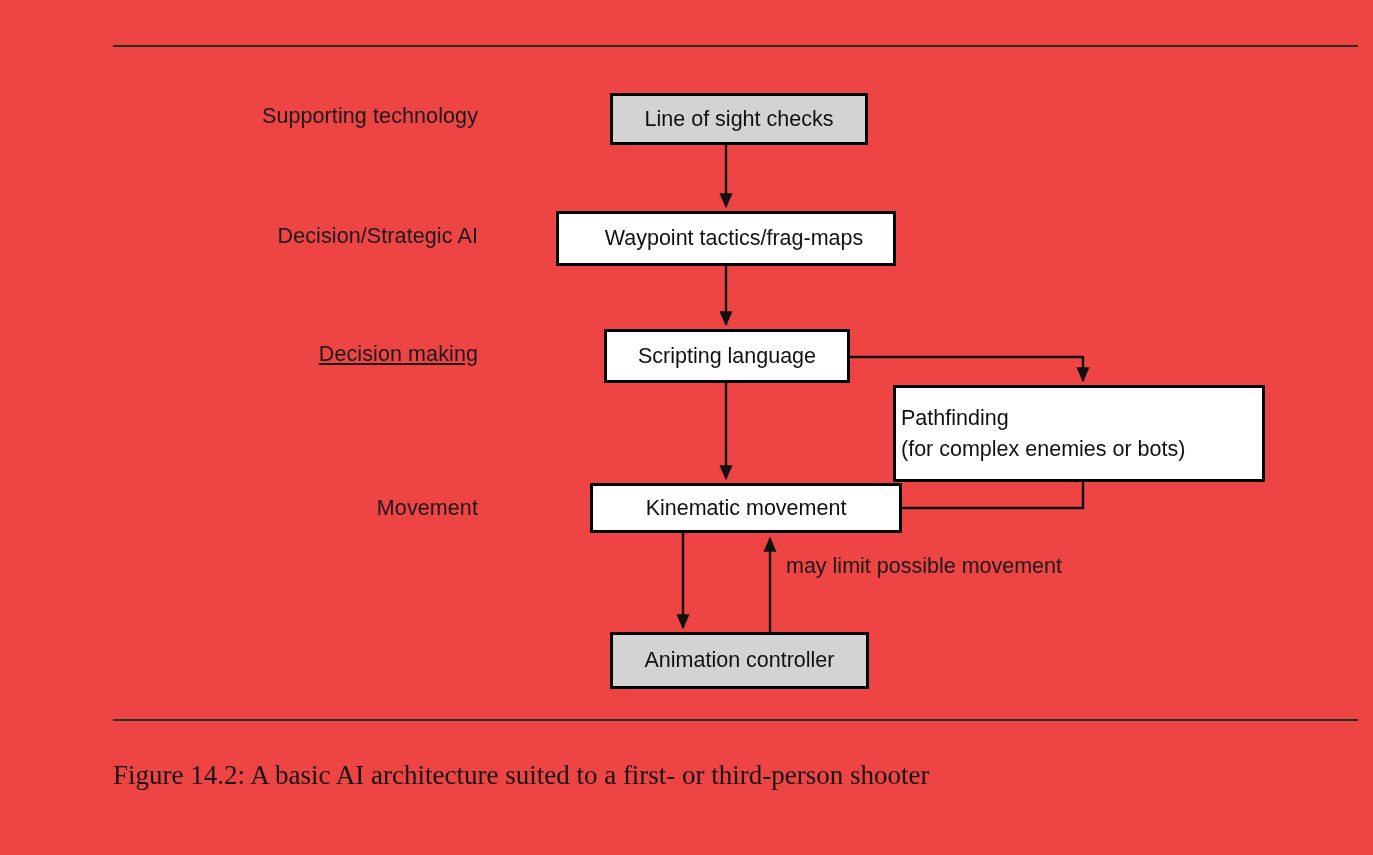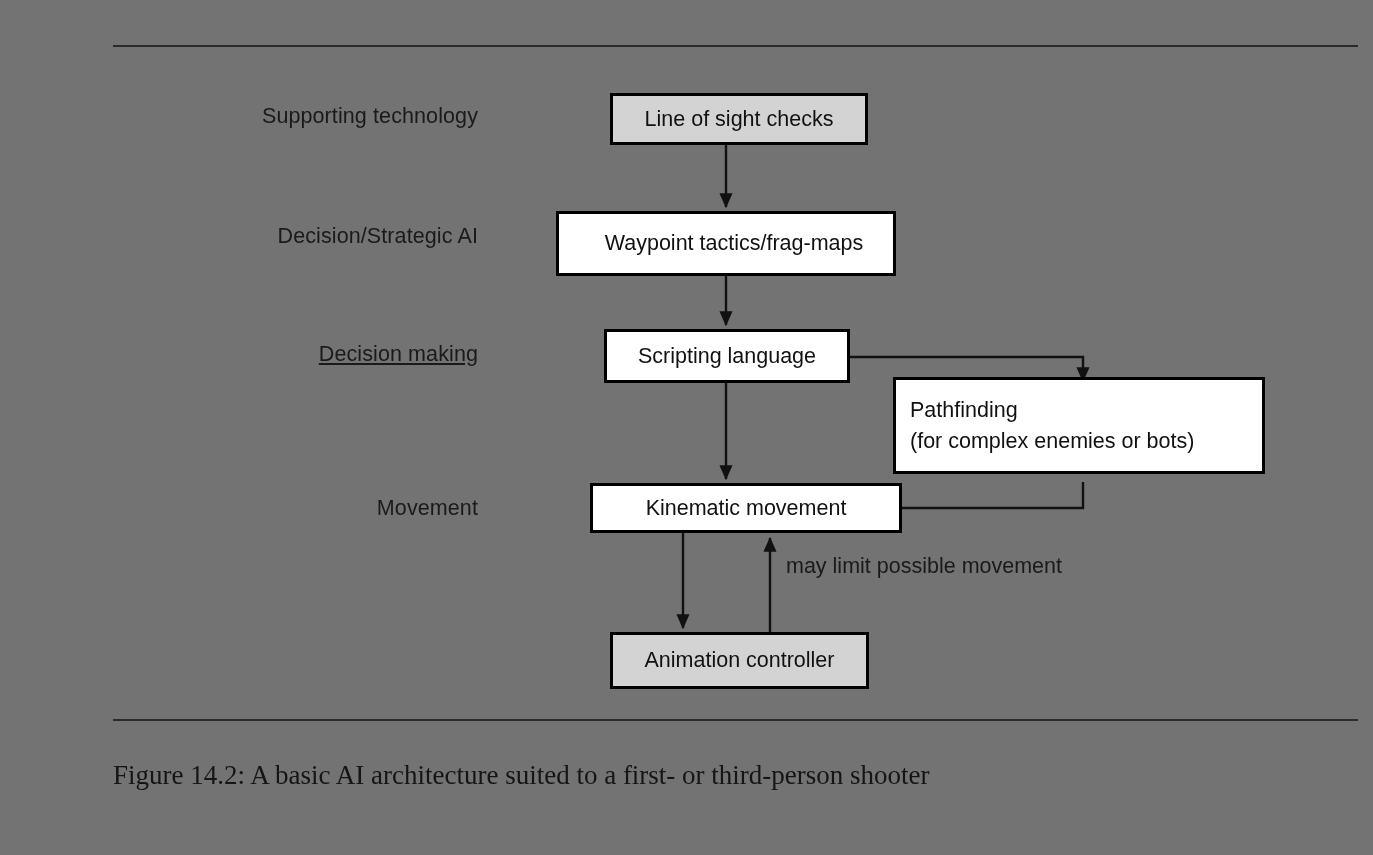--- a/index.html
+++ b/index.html
@@ -5,21 +5,21 @@
 <style>
   html, body {
     margin: 0;
     padding: 0;
     background: #ffffff;
   }
   #page {
     position: relative;
     width: 1373px;
     height: 855px;
-    background: #737373;
+    background: #ef4444;
     font-family: "Liberation Sans", sans-serif;
     overflow: hidden;
   }
 
   
   .rule {
     position: absolute;
     left: 113px;
     width: 1245px;
     height: 0;
@@ -58,31 +58,31 @@
     white-space: nowrap;
   }
   .node.shaded { background: #d3d3d3; margin-left: 13px; }
 
   #node-los {
     left: 597px;  top: 93px;
     width: 258px; height: 52px;
   }
   #node-waypoint {
     left: 556px;  top: 211px;
-    width: 340px; height: 65px; padding-left: 16px;
+    width: 340px; height: 55px; padding-left: 16px;
   }
   #node-scripting {
     left: 604px;  top: 329px;
     width: 246px; height: 54px;
   }
   #node-pathfinding {
-    left: 893px;  top: 377px;
+    left: 893px;  top: 385px;
     width: 372px; height: 97px;
     justify-content: flex-start;
-    padding-left: 14px;
+    padding-left: 5px;
     white-space: normal;
     text-align: right;
   }
   #node-pathfinding .stack {
     display: flex;
     flex-direction: column;
     align-items: flex-start;
     gap: 4px;
   }
   #node-kinematic {

